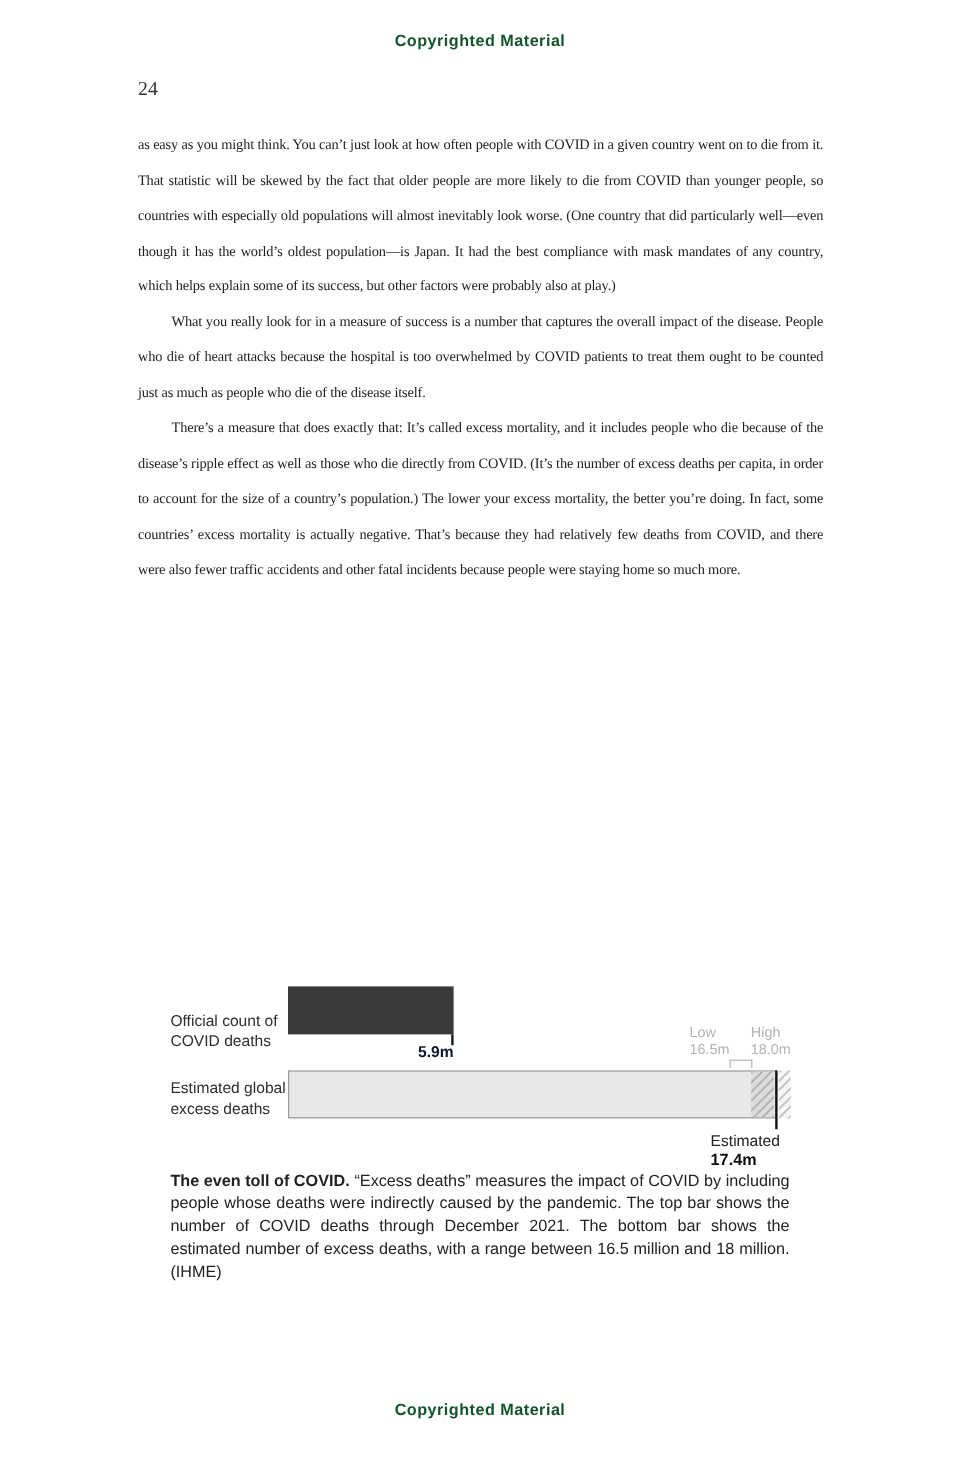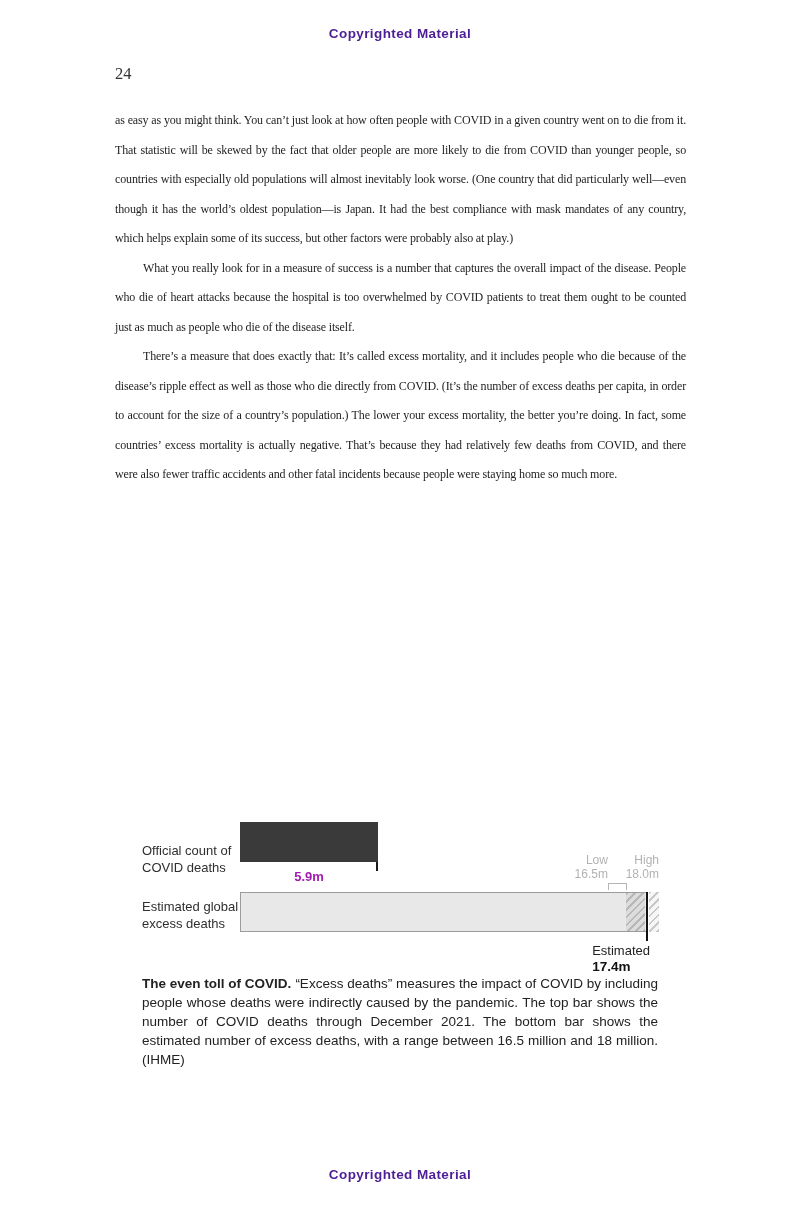--- a/index.html
+++ b/index.html
@@ -5,21 +5,21 @@
   html,body{margin:0;padding:0;}
   body{
     width:800px;height:1214px;position:relative;
     background:#ffffff;overflow:hidden;
     font-family:"Liberation Sans",sans-serif;
   }
   
   .copyright{
     position:absolute;left:0;width:800px;text-align:center;
     font:bold 13.5px/16px "Liberation Sans",sans-serif;
-    color:#4c1d95;letter-spacing:.4px;
+    color:#14532d;letter-spacing:.4px;
   }
   .copyright.top{top:26px;}
   .copyright.bottom{top:1167px;}
   
   .running-header{
     position:absolute;left:115px;top:64px;
     display:flex;align-items:baseline;gap:32px;
   }
   .page-number{
     font:16.5px "Liberation Serif",serif;color:#333;
@@ -44,25 +44,25 @@
   .c-label{
     left:142px;width:110px;
     font:13px/16.5px "Liberation Sans",sans-serif;
     color:#2f2f2f;white-space:pre-line;
   }
   .c-label.row1{top:21px;}
   .c-label.row2{top:77px;}
   .bar1{top:0;height:40px;background:#3a3a3a;}
   .tick1{top:40px;height:9px;width:2px;background:#1a1a1a;}
   .bar1-value{
-    top:47px;text-align:center;
-    font:bold 13px "Liberation Sans",sans-serif;color:#a21caf;
+    top:47px;text-align:right;
+    font:bold 13px "Liberation Sans",sans-serif;color:#0f172a;
   }
   .range-label{
-    top:31px;text-align:right;
+    top:31px;
     font:12px/14px "Liberation Sans",sans-serif;color:#b2b2b2;
   }
   .range-label div{position:static;}
   .bracket{
     top:61px;height:6px;width:17px;
     border-top:1px solid #b5b5b5;
     border-left:1px solid #b5b5b5;
     border-right:1px solid #b5b5b5;
   }
   .bar2{

